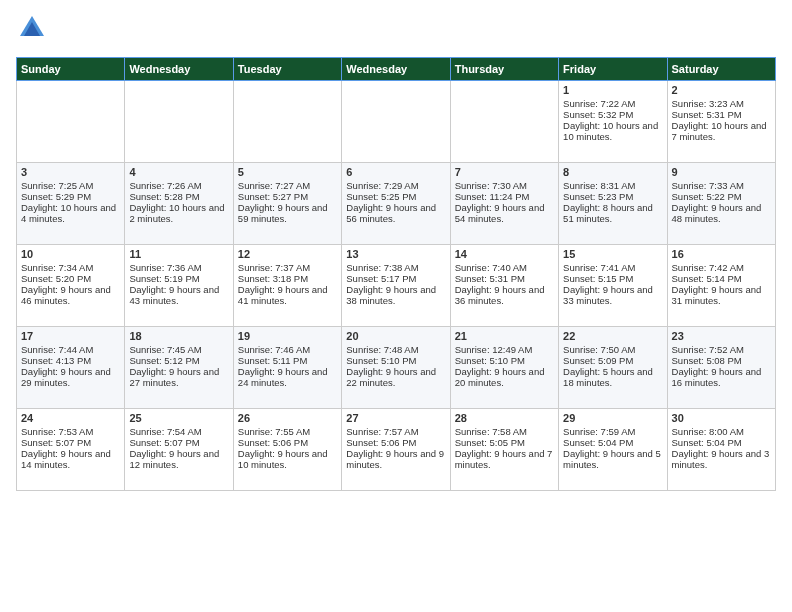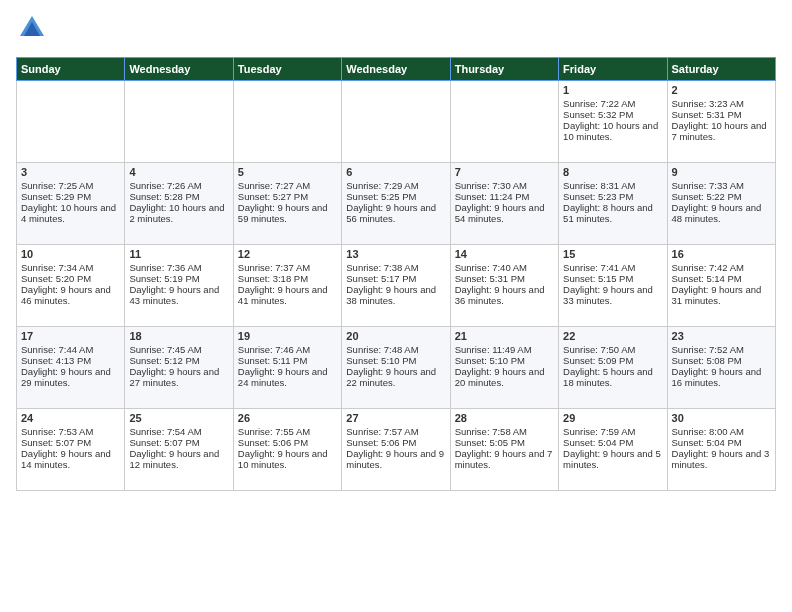--- a/index.html
+++ b/index.html
@@ -239,21 +239,21 @@
             <div>Daylight: 9 hours and 24 minutes.</div>
           </td>
           <td>
             <span class="day-number">20</span>
             <div>Sunrise: 7:48 AM</div>
             <div>Sunset: 5:10 PM</div>
             <div>Daylight: 9 hours and 22 minutes.</div>
           </td>
           <td>
             <span class="day-number">21</span>
-            <div>Sunrise: 11:49 AM</div>
+            <div>Sunrise: 12:49 AM</div>
             <div>Sunset: 5:10 PM</div>
             <div>Daylight: 9 hours and 20 minutes.</div>
           </td>
           <td>
             <span class="day-number">22</span>
             <div>Sunrise: 7:50 AM</div>
             <div>Sunset: 5:09 PM</div>
             <div>Daylight: 5 hours and 18 minutes.</div>
           </td>
           <td>

